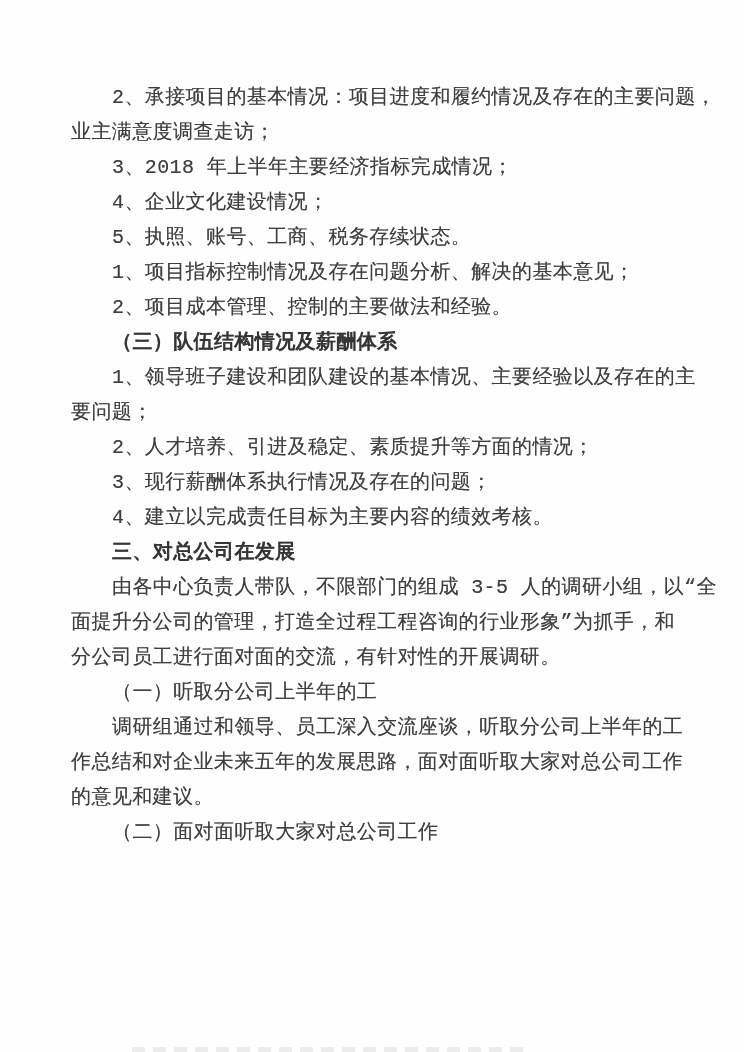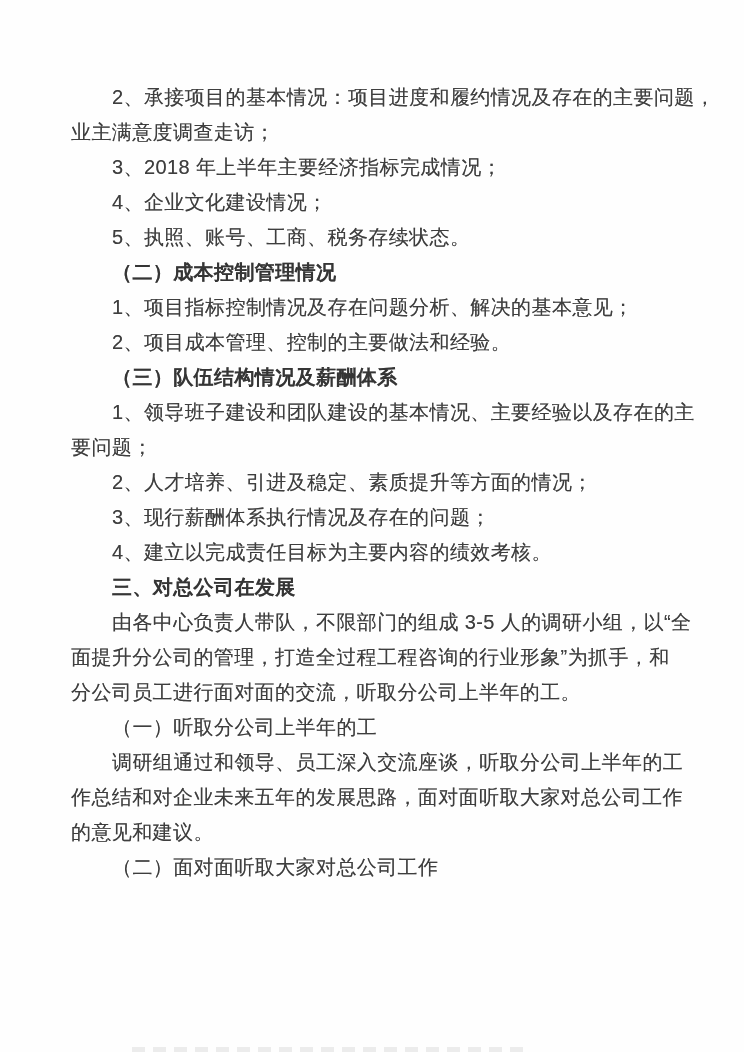--- a/index.html
+++ b/index.html
@@ -6,21 +6,21 @@
     margin: 0;
     padding: 0;
     background: #ffffff;
   }
   .page {
     position: relative;
     width: 744px;
     height: 1052px;
     background: #fefefe;
     overflow: hidden;
-    font-family: Liberation Sans, sans-serif;
+    font-family: Liberation Mono, monospace;
   }
   .text-block {
     position: absolute;
     top: 80px;
     left: 71px;
     width: 620px;
   }
   .line {
     height: 35px;
     line-height: 35px;
@@ -56,33 +56,32 @@
 </head>
 <body>
 
 <div class="page" style="background: rgb(254, 254, 254);">
   <div class="text-block" id="text-block">
       <div class="line indent">2、承接项目的基本情况：项目进度和履约情况及存在的主要问题，</div>
       <div class="line">业主满意度调查走访；</div>
       <div class="line indent">3、2018 年上半年主要经济指标完成情况；</div>
       <div class="line indent">4、企业文化建设情况；</div>
       <div class="line indent">5、执照、账号、工商、税务存续状态。</div>
-      <div class="line indent bold">（二）成本控制管理情况</div>
       <div class="line indent">1、项目指标控制情况及存在问题分析、解决的基本意见；</div>
       <div class="line indent">2、项目成本管理、控制的主要做法和经验。</div>
       <div class="line indent bold">（三）队伍结构情况及薪酬体系</div>
       <div class="line indent">1、领导班子建设和团队建设的基本情况、主要经验以及存在的主</div>
       <div class="line">要问题；</div>
       <div class="line indent">2、人才培养、引进及稳定、素质提升等方面的情况；</div>
       <div class="line indent">3、现行薪酬体系执行情况及存在的问题；</div>
       <div class="line indent">4、建立以完成责任目标为主要内容的绩效考核。</div>
       <div class="line indent bold">三、对总公司在发展</div>
       <div class="line indent">由各中心负责人带队，不限部门的组成 3-5 人的调研小组，以“全</div>
       <div class="line">面提升分公司的管理，打造全过程工程咨询的行业形象”为抓手，和</div>
-      <div class="line">分公司员工进行面对面的交流，听取分公司上半年的工。</div>
+      <div class="line">分公司员工进行面对面的交流，有针对性的开展调研。</div>
       <div class="line indent">（一）听取分公司上半年的工</div>
       <div class="line indent">调研组通过和领导、员工深入交流座谈，听取分公司上半年的工</div>
       <div class="line">作总结和对企业未来五年的发展思路，面对面听取大家对总公司工作</div>
       <div class="line">的意见和建议。</div>
       <div class="line indent">（二）面对面听取大家对总公司工作</div>
     </div>
   <div class="bottom-artifact"></div>
 </div>
 
 </body></html>

